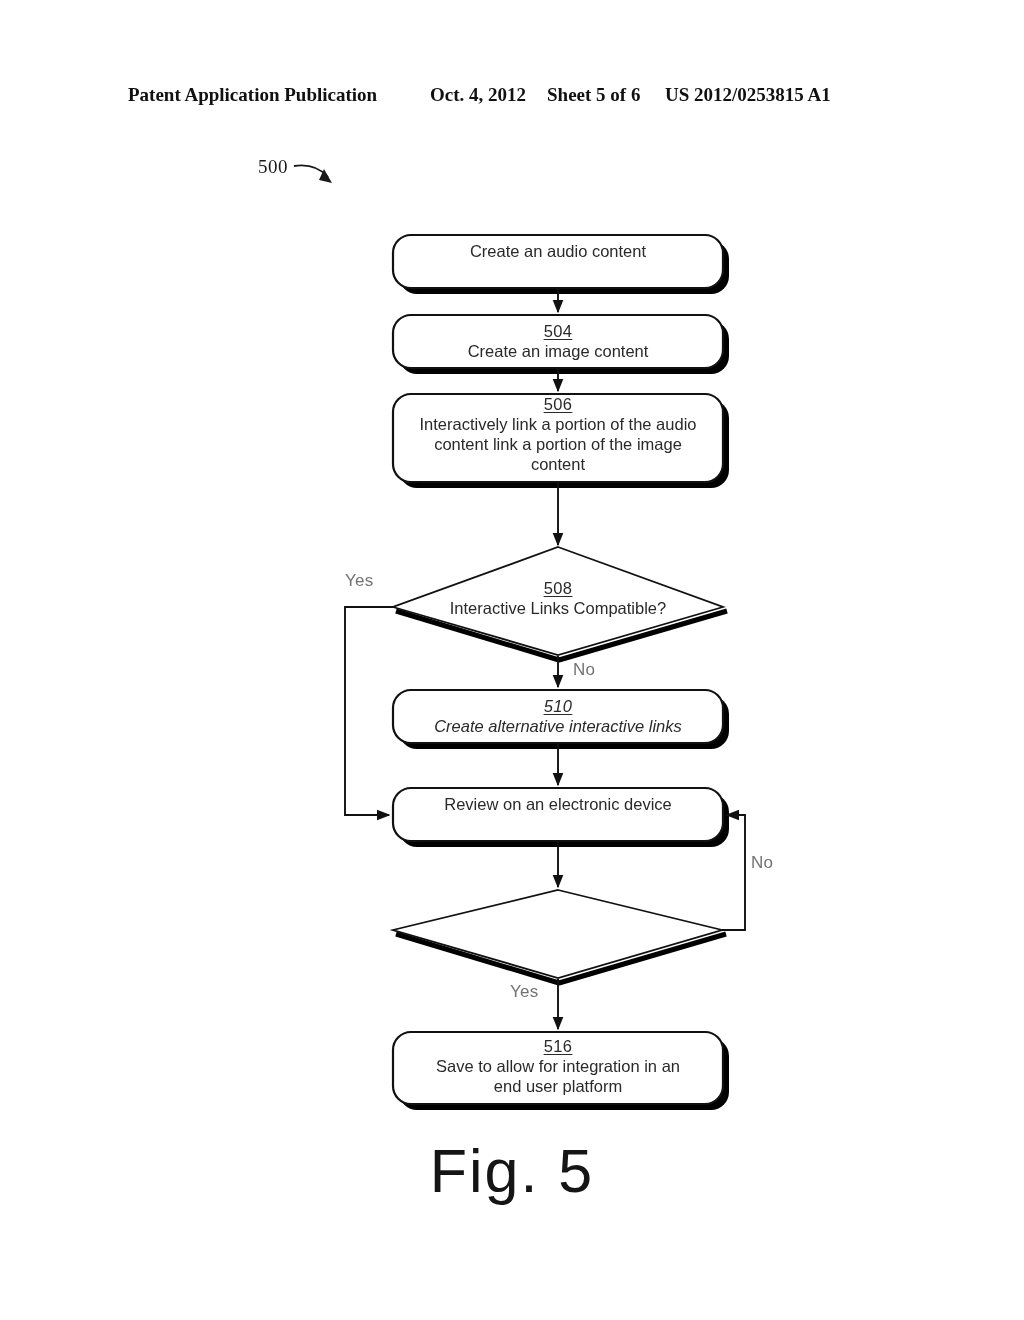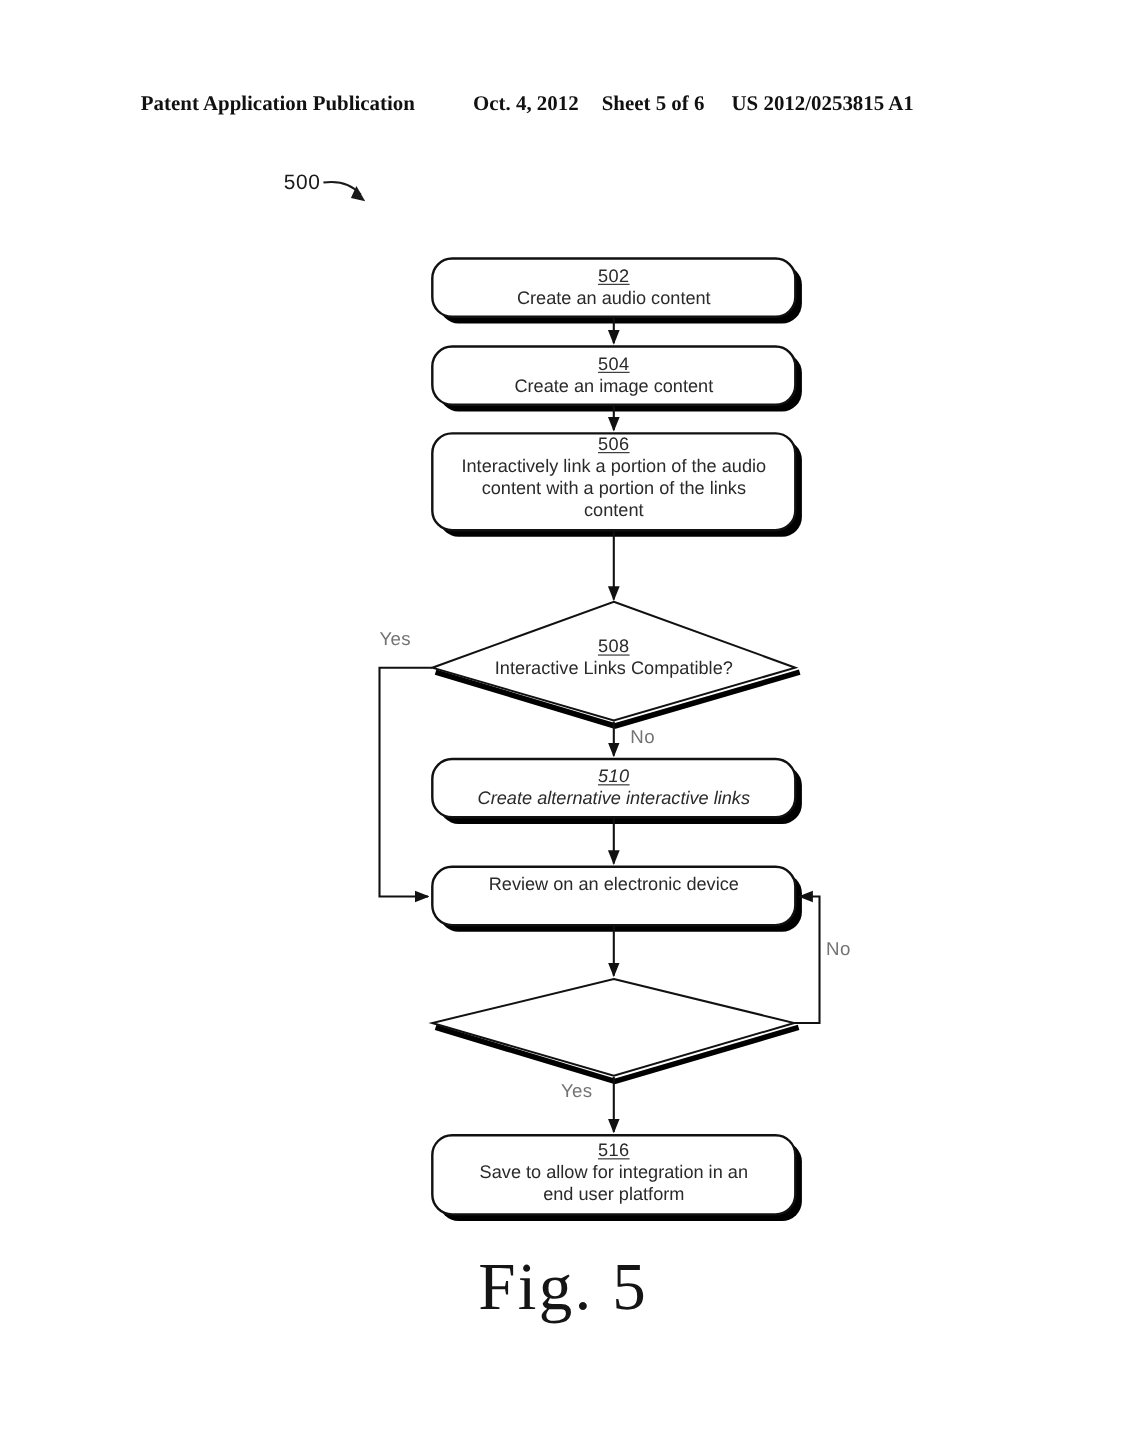--- a/index.html
+++ b/index.html
@@ -40,21 +40,21 @@
   .hdr-title  { left: 128px; }
   .hdr-date   { left: 430px; }
   .hdr-sheet  { left: 547px; }
   .hdr-number { left: 665px; }
 
   
   #fig-ref {
     position: absolute;
     left: 258px;
     top: 156px;
-    font-family: Liberation Sans, sans-serif;
+    font-family: Liberation Serif, serif;
     font-size: 19px;
     color: #1a1a1a;
     letter-spacing: .5px;
   }
   #fig-ref-arrow {
     position: absolute;
     left: 292px;
     top: 158px;
     width: 50px;
     height: 30px;
@@ -95,21 +95,21 @@
     letter-spacing: .3px;
   }
 
   
   #fig-caption {
     position: absolute;
     left: 0;
     top: 1136px;
     width: 1024px;
     text-align: center;
-    font-family: Liberation Serif, serif;
+    font-family: Liberation Sans, sans-serif;
     font-weight: 300;
     font-size: 61px;
     letter-spacing: 2px;
     color: #151515;
   }
 </style>
 </head>
 <body>
 
 <div id="page">
@@ -179,33 +179,32 @@
 
       <line x1="558" y1="842" x2="558" y2="887" marker-end="url(#arrow)"></line>
 
       <line x1="558" y1="979" x2="558" y2="1029" marker-end="url(#arrow)"></line>
 
       <path d="M722,930 L745,930 L745,815 L727,815" marker-end="url(#arrow)"></path>
     </g>
   </svg>
 
   <div class="node-text" style="left:403px; top:241px; width:310px;">
-    <span class="node-num">502</span>
     <span class="node-label">Create an audio content</span>
   </div>
 
   <div class="node-text" style="left:403px; top:321px; width:310px;">
     <span class="node-num">504</span>
     <span class="node-label">Create an image content</span>
   </div>
 
   <div class="node-text" style="left:398px; top:394px; width:320px;">
     <span class="node-num">506</span>
     <span class="node-label">Interactively link a portion of the audio</span>
-    <span class="node-label">content with a portion of the links</span>
+    <span class="node-label">content link a portion of the image</span>
     <span class="node-label">content</span>
   </div>
 
   <div class="node-text" style="left:403px; top:578px; width:310px;">
     <span class="node-num">508</span>
     <span class="node-label">Interactive Links Compatible?</span>
   </div>
 
   <div class="node-text" style="left:403px; top:696px; width:310px;font-style:italic;">
     <span class="node-num">510</span>

